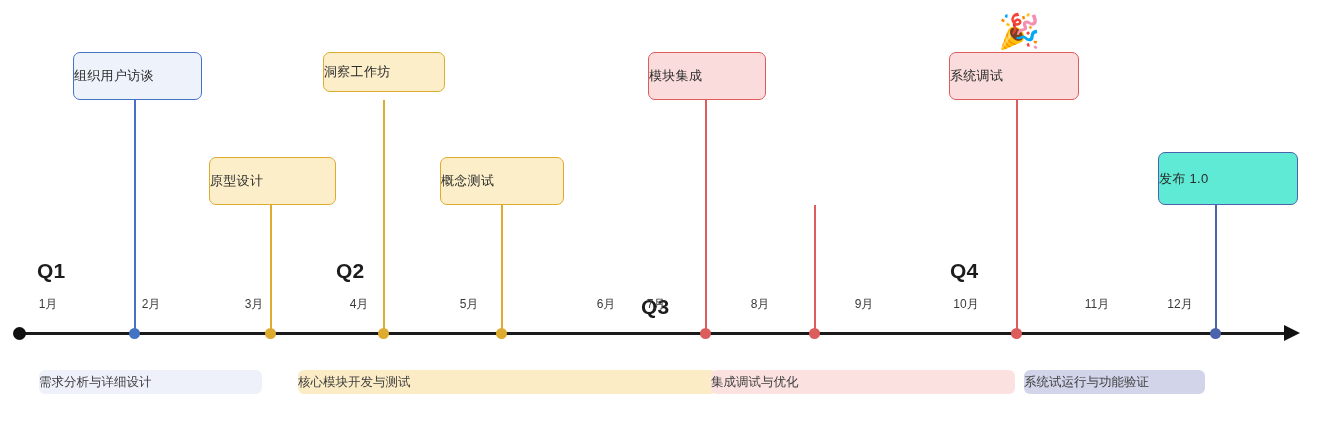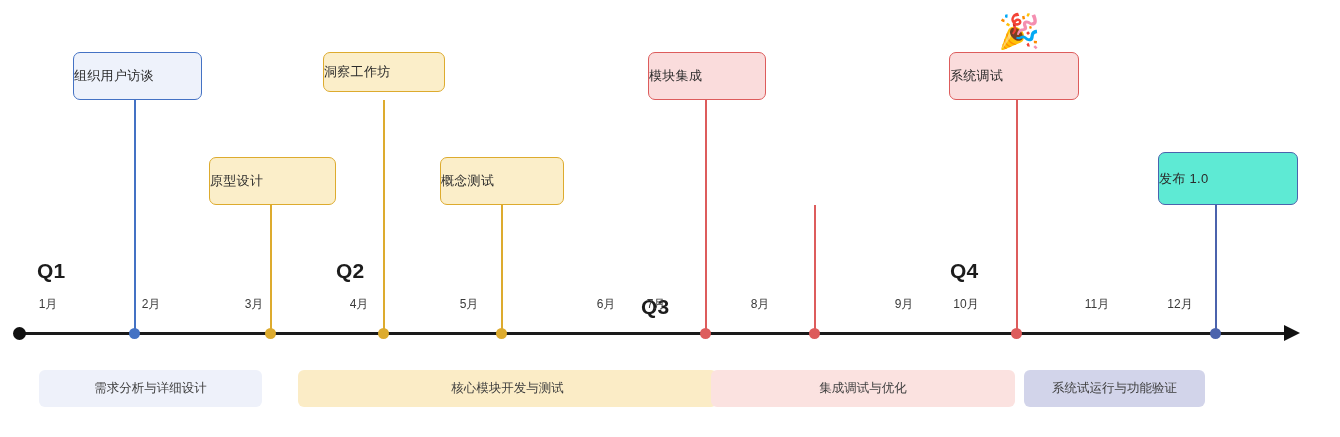--- a/index.html
+++ b/index.html
@@ -89,25 +89,25 @@
     color: #1c1c1c;
     letter-spacing: 0.2px;
     white-space: nowrap;
   }
 
   
   .phase {
     position: absolute;
     box-sizing: border-box;
     top: 370px;
-    height: 37px;
+    height: 24px;
     border-radius: 6px;
     display: flex;
     align-items: center;
-    justify-content: center;
+    justify-content: flex-start;
     font-size: 12.5px;
     color: #3d3d3d;
     white-space: nowrap;
   }
 
   
   #celebration-emoji {
     position: absolute;
     left: 998px;
     top: 14px;
@@ -165,21 +165,21 @@
   <div class="quarter-label" style="left:950px;">Q4</div>
 
   <div class="month-label" style="left:48px;">1月</div>
   <div class="month-label" style="left:151px;">2月</div>
   <div class="month-label" style="left:254px;">3月</div>
   <div class="month-label" style="left:359px;text-align:right;">4月</div>
   <div class="month-label" style="left:469px;">5月</div>
   <div class="month-label" style="left:598px;margin-left:8px;">6月</div>
   <div class="month-label" style="left:656px;">7月</div>
   <div class="month-label" style="left:760px;">8月</div>
-  <div class="month-label" style="left:904px;">9月</div>
+  <div class="month-label" style="left:864px;">9月</div>
   <div class="month-label" style="left:966px;">10月</div>
   <div class="month-label" style="left:1097px;">11月</div>
   <div class="month-label" style="left:1180px;">12月</div>
 
   <div id="axis-line"></div>
   <div id="axis-start-dot"></div>
   <div id="axis-arrow"></div>
 
   <div class="dot" style="left:129px; top:328px; background:#4472c4;"></div>
   <div class="dot" style="left:265px; top:328px; background:#ddab2e;"></div>

